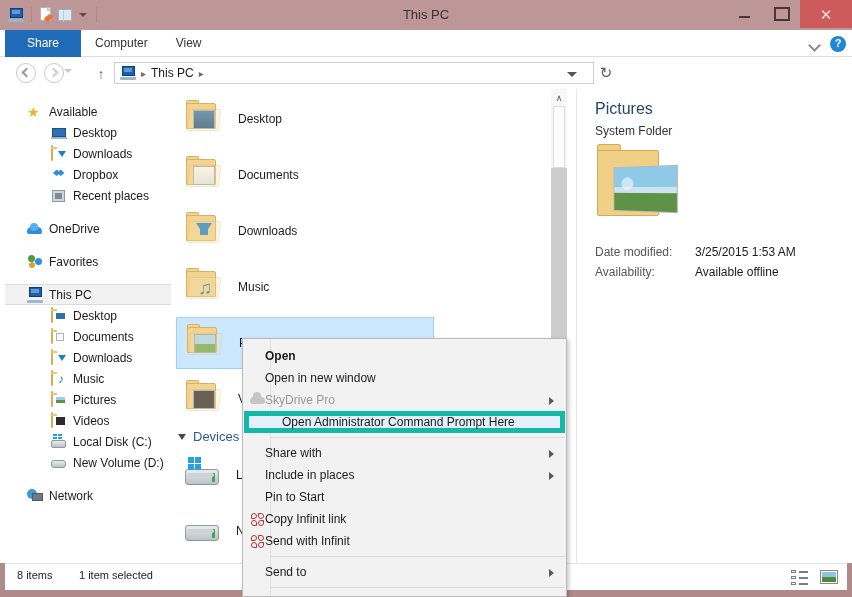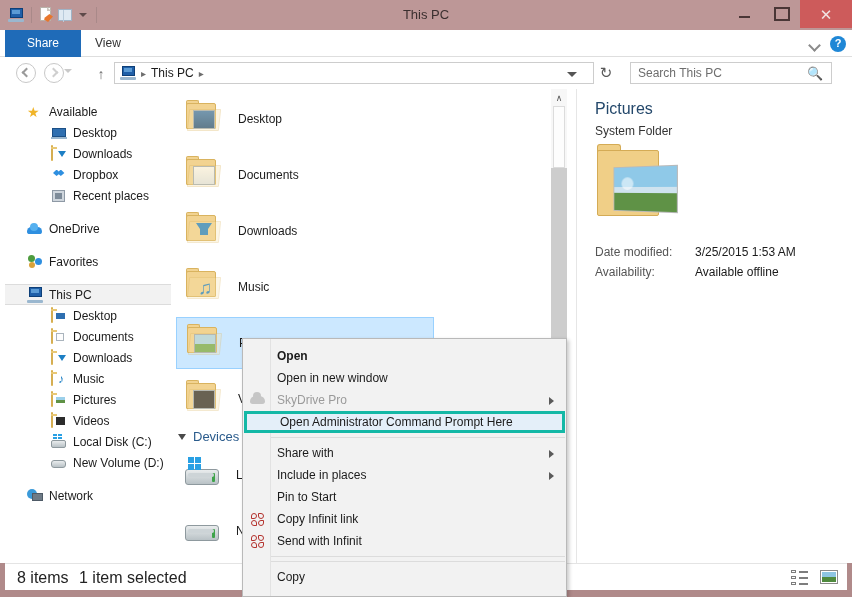--- a/index.html
+++ b/index.html
@@ -225,21 +225,21 @@
   .dp-icon .photo:after { content:''; position:absolute; left:8px; top:10px; width:13px; height:13px; background:#fff; opacity:.55; border-radius:50%; }
   .dp-row { position:absolute; left:18px; font-size:12px; color:#333; white-space:nowrap; }
   .dp-key { color:#555; display:inline-block; width:100px; }
   .dp-val { color:#1a1a1a; }
 
   
   .statusbar {
     position:absolute; top: 563px; left: 5px; width: 842px; height: 27px;
     background:#fff; border-top:1px solid #e4e4e4;
   }
-  .sb-text { position:absolute; top:5px; font-size:16px; color:#232323; }
+  .sb-text { position:absolute; top:5px; font-size:11px; color:#232323; }
   .view-btns { position:absolute; right: 8px; top: 4px; display:flex; gap: 8px; }
   .vb { width: 20px; height: 18px; position:relative; }
   .vb-details .l { position:absolute; left:0; width:5px; height:3px; border:1px solid #7d7d7d; }
   .vb-details .t { position:absolute; left:8px; height:2px; background:#7d7d7d; }
   .vb-icons { background:#fff; }
   .vb-icons .frame { position:absolute; left:1px; top:2px; width:18px; height:14px; background:#fff; border:1px solid #8b8b8b; }
   .vb-icons .pic { position:absolute; left:3px; top:4px; width:14px; height:10px; background: linear-gradient(#8dc5e2 0 50%, #4f8a3e 50% 100%); }
 
   
   .ctxmenu {
@@ -247,27 +247,27 @@
     background:#f2f2f2; border:1px solid #b9b9b9;
     box-shadow: 2px 2px 4px rgba(0,0,0,.22);
     overflow:hidden;
   }
   .ctx-gutter {
     position:absolute; left:0; top:0; width:28px; height:100%;
     background:#f2f2f2; border-right:1px solid #e2e2e2;
   }
   .ctx-item {
     position:relative; height: 22px; display:flex; align-items:center;
-    font-size: 12px; color:#1b1b1b; padding-left: 34px;
+    font-size: 12px; color:#1b1b1b; padding-left: 22px;
     white-space: nowrap;
   }
   .ctx-item.bold { font-weight: bold; }
   .ctx-item.disabled { color:#9a9a9a; }
   .ctx-item.hl {
-    background:#e4eff9; border:3px solid #14b8a6; margin: 0 1px;
+    background:#e4eff9; border:5px solid #14b8a6; margin: 0 1px;
     padding-left: 33px;
   }
   .ctx-sep { height:1px; background:#dcdcdc; margin: 4px 1px 4px 1px; }
   .ctx-arrow {
     position:absolute; right: 12px; top: 8px;
     width:0;height:0; border-top:4px solid transparent; border-bottom:4px solid transparent;
     border-left:5px solid #5a5a5a;
   }
   .ctx-ico { position:absolute; left: 7px; top: 3px; width:16px; height:16px; }
   .cloud {
@@ -312,20 +312,21 @@
       <div class="wc wc-max"></div>
       <div class="wc wc-close">
           <span class="x">✕</span>
         </div>
     </div>
   </div>
 
   <div class="ribbon">
     <div class="ribbon-left">
       <div class="tab tab-file">Share</div>
+      <div class="tab">Computer</div>
       <div class="tab">View</div>
     </div>
     <div class="ribbon-right">
       <div class="chev-dn"></div>
       <div class="help-btn">?</div>
     </div>
   </div>
 
   <div class="addrbar">
     <div class="navbtn" style="left:16px;">
@@ -345,24 +346,20 @@
       <span class="ico ico-pc crumb-ico">
           <span class="scr"></span>
           <span class="base"></span>
         </span>
       <span class="crumb-sep">▸</span>
       <span class="crumb-txt">This PC</span>
       <span class="crumb-sep">▸</span>
       <span class="crumb-drop"></span>
     </div>
     <div class="refresh">↻</div>
-    <div class="searchbox">
-      <span class="ph">Search This PC</span>
-      <span class="mag">🔍</span>
-    </div>
   </div>
 
   <div class="body">
 
     <div class="navpane">
       <div class="spacer"></div>
       <div class="nav-item lvl1">
         <span class="nico star">★</span>
         <span class="lbl">Available</span>
       </div>
@@ -667,20 +664,24 @@
             <i></i>
             <i></i>
             <i></i>
           </span>
         </span>
       <span>Send with Infinit</span>
     </div>
 
     <div class="ctx-sep"></div>
 
+    <div class="ctx-item">
+      <span>Send to</span>
+      <span class="ctx-arrow"></span>
+    </div>
 
     <div class="ctx-sep"></div>
 
     <div class="ctx-item">
       <span>Copy</span>
     </div>
   </div>
 
 </div>
 

